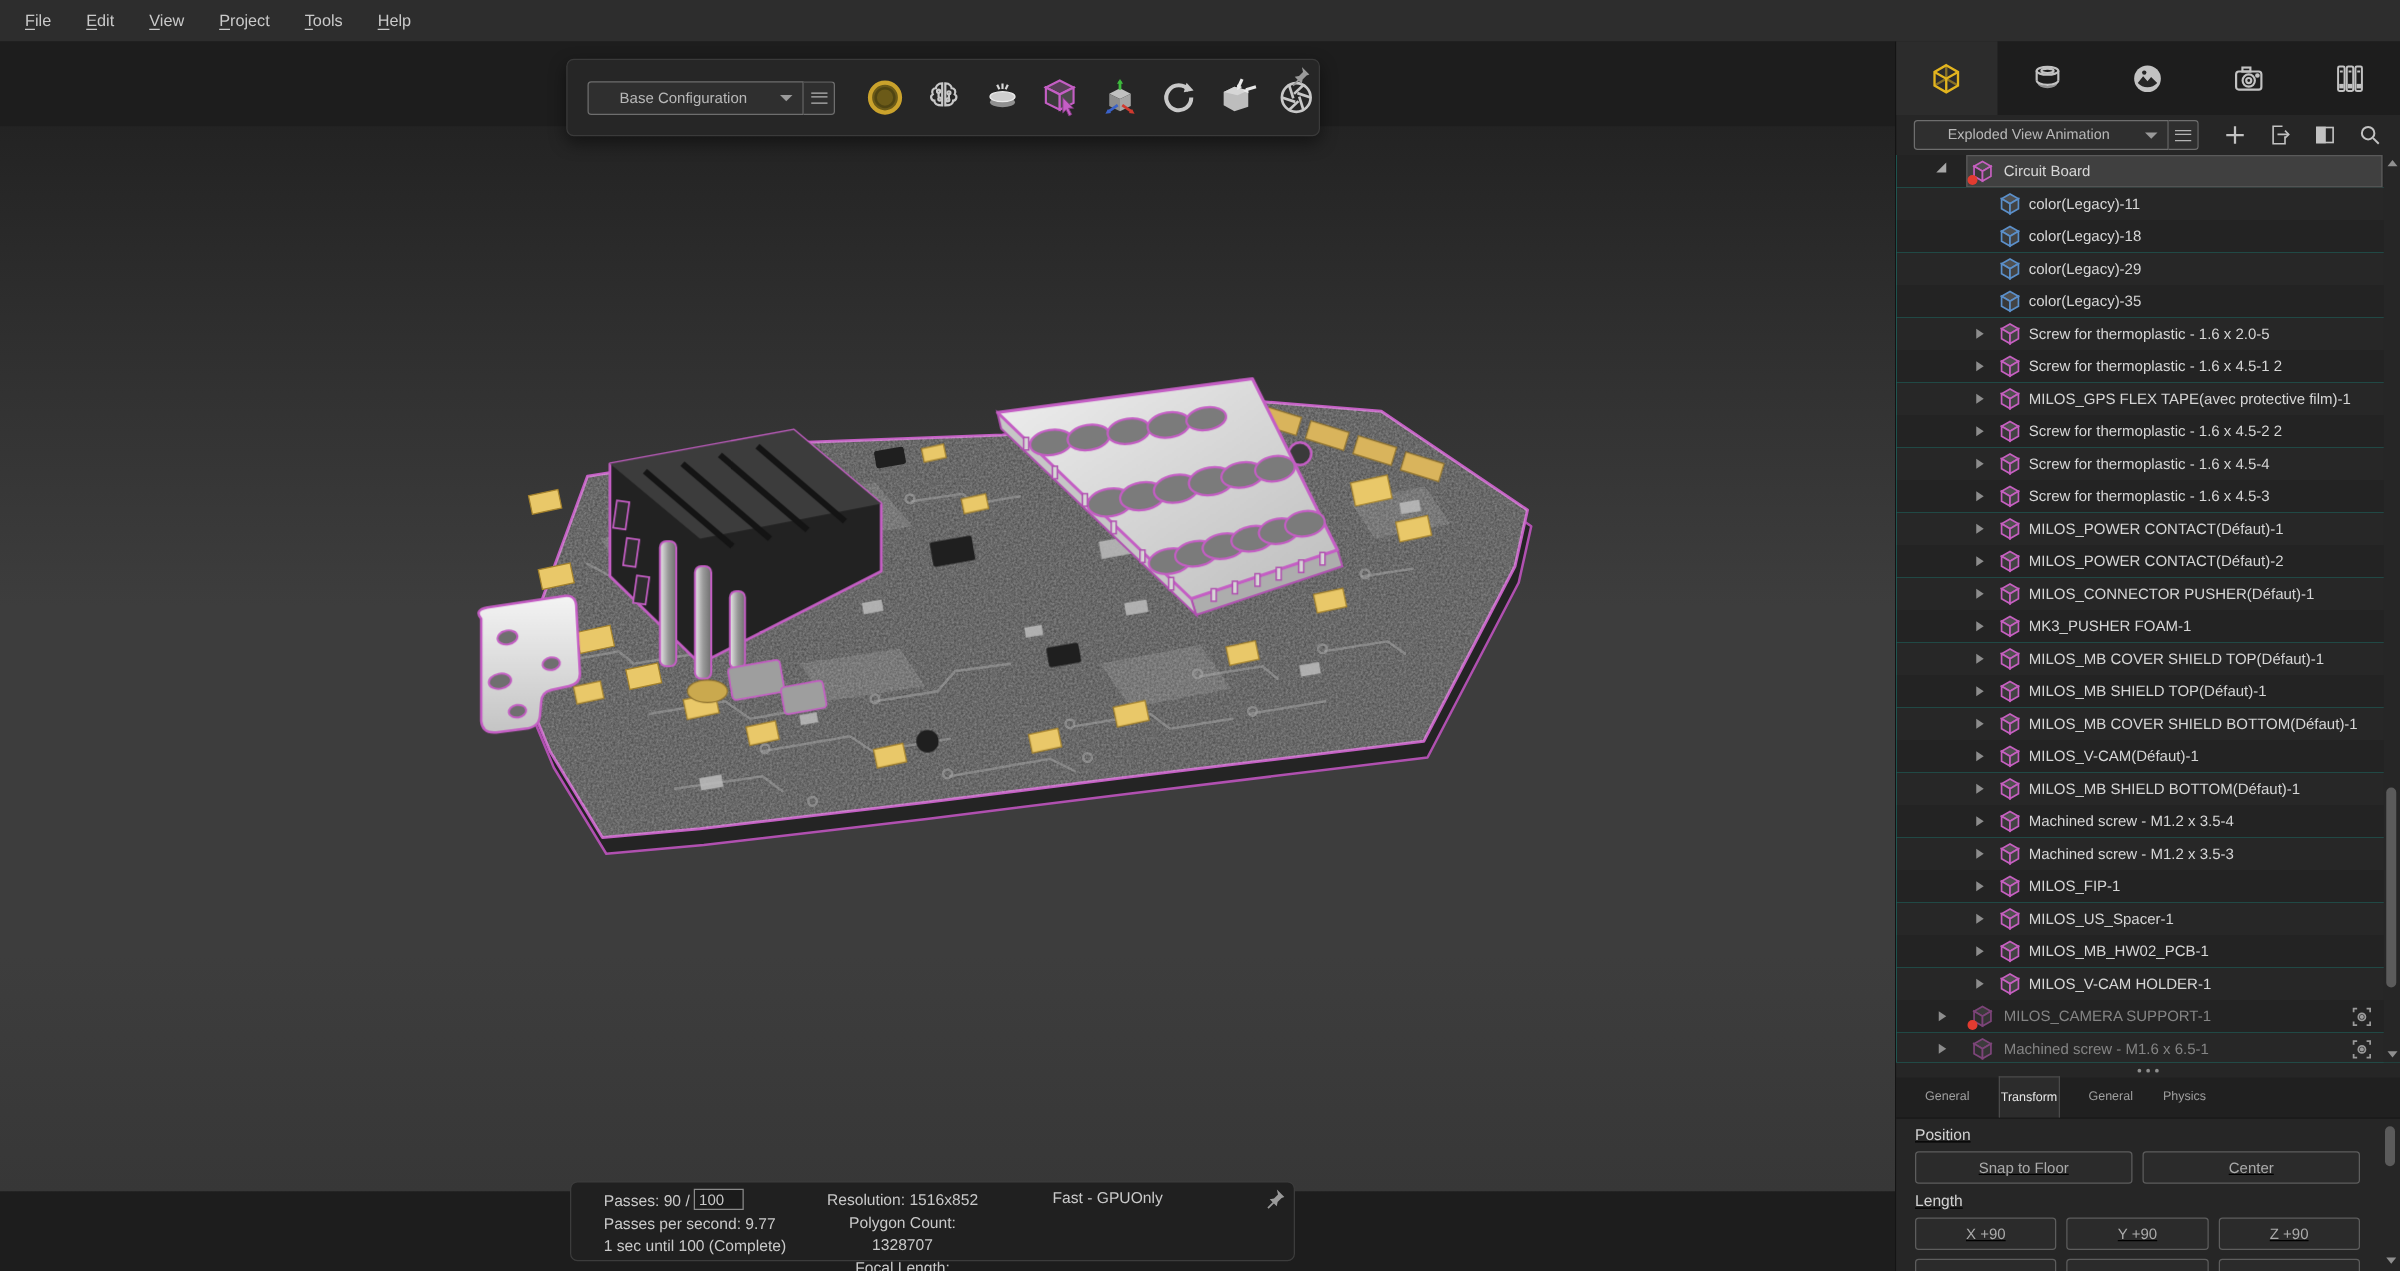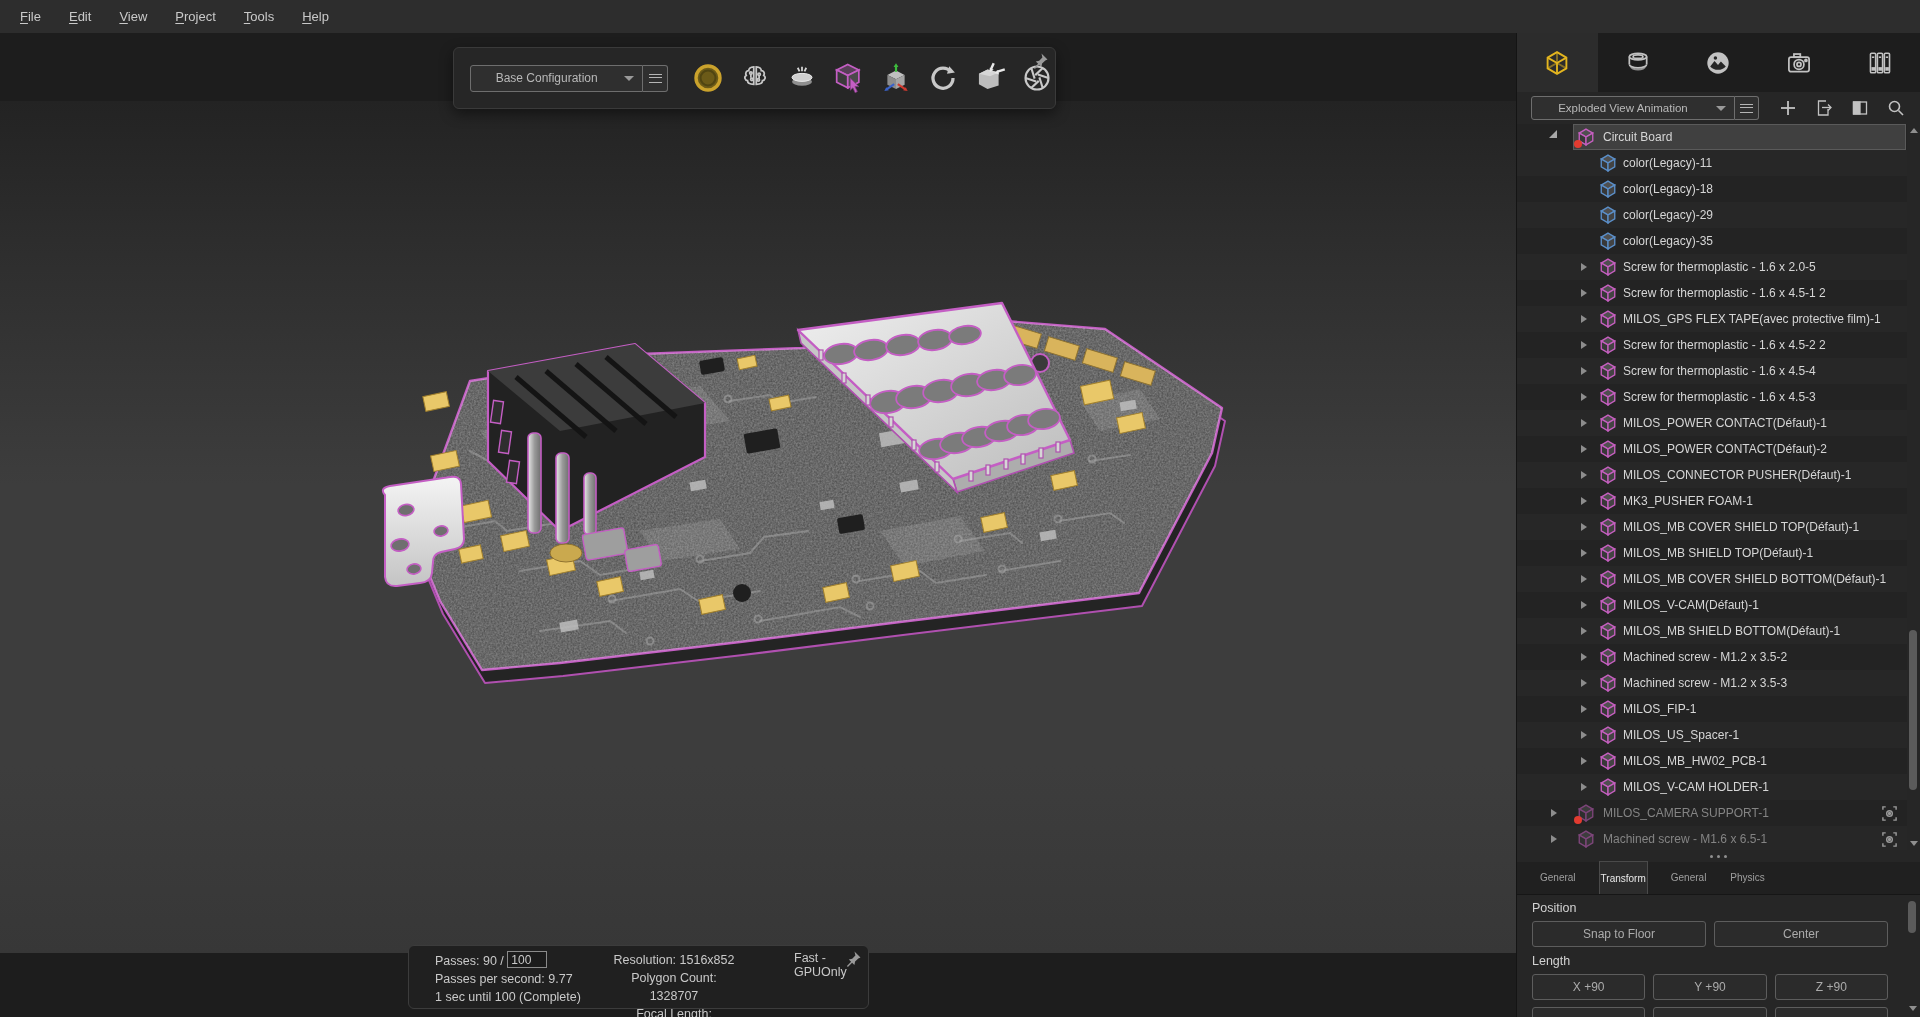--- a/index.html
+++ b/index.html
@@ -29,21 +29,21 @@
   .dd-chevron { width:0; height:0; border-left:5px solid transparent; border-right:5px solid transparent;
     border-top:5px solid #9a9a9a; margin-left:10px; }
   .menu-btn { width:26px; height:27px; background:#2f2f2f; border:1px solid #6e6e6e; border-left:none;
     border-radius:0 3px 3px 0; display:flex; align-items:center; justify-content:center; }
   .ham { width:13px; height:9px; border-top:1.6px solid #b5b5b5; border-bottom:1.6px solid #b5b5b5; position:relative; }
   .ham:before { content:""; position:absolute; left:0; right:0; top:2.6px; border-top:1.6px solid #b5b5b5; }
   .tb-icons { display:flex; align-items:center; gap:11px; margin-left:22px; }
   .tb-icon { width:36px; height:36px; display:flex; align-items:center; justify-content:center; border-radius:4px; }
 
   
-  .stats { position:absolute; left:408px; top:912px; width:461px; height:64px; background:#202020;
+  .stats { position:absolute; left:456px; top:912px; width:580px; height:64px; background:#202020;
     border:1px solid #3c3c3c; border-radius:6px; z-index:15; color:#c9c9c9; font-size:12.5px;text-decoration:underline; }
   .stats .col1 { position:absolute; left:26px; top:5px; line-height:18px; }
   .stats .col2 { position:absolute; left:200px; top:5px; width:130px; text-align:center; line-height:18px; }
   .stats .col3 { position:absolute; left:385px; top:5px; }
   .passes-input { width:40px; height:17px; background:#1b1b1b; border:1px solid #8a8a8a; color:#c9c9c9;
     font-size:12px; font-family:"Liberation Sans",sans-serif; padding:0 3px; vertical-align:1px; }
 
   
   .right-panel { position:absolute; left:1516px; top:33px; width:404px; height:984px; background:#262626;
     border-left:1px solid #141414; display:flex; flex-direction:column; }
@@ -76,21 +76,21 @@
   .sarrow.up { border-left:4px solid transparent; border-right:4px solid transparent; border-bottom:5px solid #8f8f8f; top:4px; }
   .sarrow.down { border-left:4px solid transparent; border-right:4px solid transparent; border-top:5px solid #8f8f8f; bottom:4px; }
 
   .splitter { height:12px; display:flex; align-items:center; justify-content:center; gap:4px; flex-shrink:0; background:#262626; }
   .splitter i { width:3px; height:3px; border-radius:50%; background:#8f8f8f; }
 
   
   .prop-tabs { height:33px; background:#202020; display:flex; align-items:flex-end; flex-shrink:0; border-bottom:1px solid #161616; }
   .prop-tab { height:33px; line-height:33px; padding:0 1px; color:#9f9f9f; font-size:10px;margin-left:22px; }
   .prop-tab.active { background:#2c2c2c; border:1px solid #4a4a4a; border-bottom:none; color:#e8e8e8; }
-  .prop-body { position:relative; flex:1; overflow:hidden; background:#262626; padding:6px 32px 0 15px; }
+  .prop-body { position:relative; flex:1; overflow:hidden; background:#262626; padding:6px 32px 0 15px;text-decoration:underline; }
   .sec-label { color:#d2d2d2; font-size:12.5px; height:20px; }
   .btn-row { display:flex; gap:8px; margin-bottom:7px; }
   .pbtn { flex:1; height:26px; background:#2b2b2b; border:1px solid #5d5d5d; border-radius:3px; color:#ababab;
     font-size:12px; display:flex; align-items:center; justify-content:center; }
   .prop-scroll { position:absolute; right:3px; top:2px; bottom:2px; width:11px; }
   .prop-scroll .vthumb { left:1.5px; }
 
   .icon-svg { display:block; }
 </style>
 </head>
@@ -732,21 +732,21 @@
       </div>
       <div class="trow">
         <span class="arr col" style="left:64px"></span>
         <span class="cube" style="left:82px">
           <svg class="icon-svg" width="18" height="18" viewBox="0 0 16 16">
             <polygon points="8,1 14,4.5 8,8 2,4.5" fill="#4f4f4f" stroke="#c65fc0" stroke-width="1.2"></polygon>
             <polygon points="2,4.5 8,8 8,15 2,11.5" fill="#383838" stroke="#c65fc0" stroke-width="1.2"></polygon>
             <polygon points="14,4.5 8,8 8,15 14,11.5" fill="#434343" stroke="#c65fc0" stroke-width="1.2"></polygon>
           </svg>
         </span>
-        <span class="tlabel" style="left:106px">Machined screw - M1.2 x 3.5-2</span>
+        <span class="tlabel" style="left:106px">Machined screw - M1.2 x 3.5-4</span>
       </div>
       <div class="trow alt">
         <span class="arr col" style="left:64px"></span>
         <span class="cube" style="left:82px">
           <svg class="icon-svg" width="18" height="18" viewBox="0 0 16 16">
             <polygon points="8,1 14,4.5 8,8 2,4.5" fill="#4f4f4f" stroke="#c65fc0" stroke-width="1.2"></polygon>
             <polygon points="2,4.5 8,8 8,15 2,11.5" fill="#383838" stroke="#c65fc0" stroke-width="1.2"></polygon>
             <polygon points="14,4.5 8,8 8,15 14,11.5" fill="#434343" stroke="#c65fc0" stroke-width="1.2"></polygon>
           </svg>
         </span>

